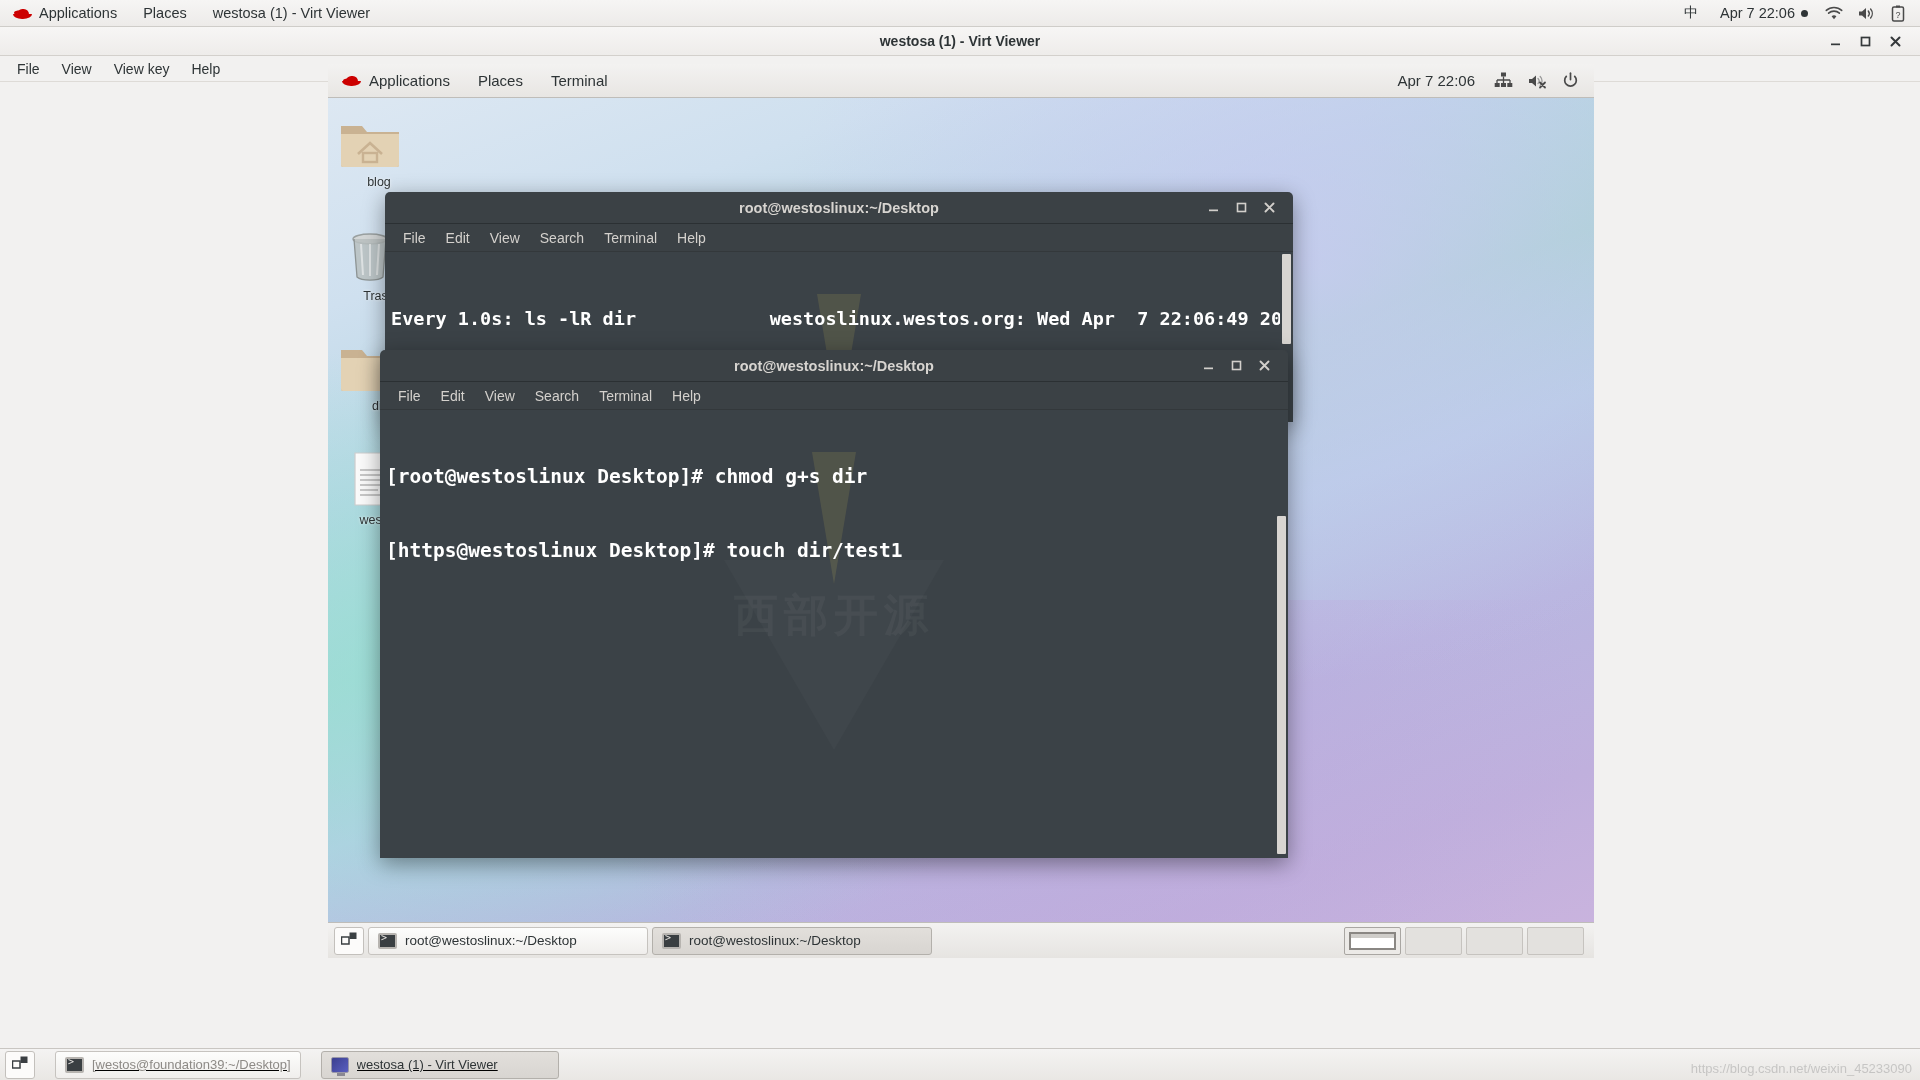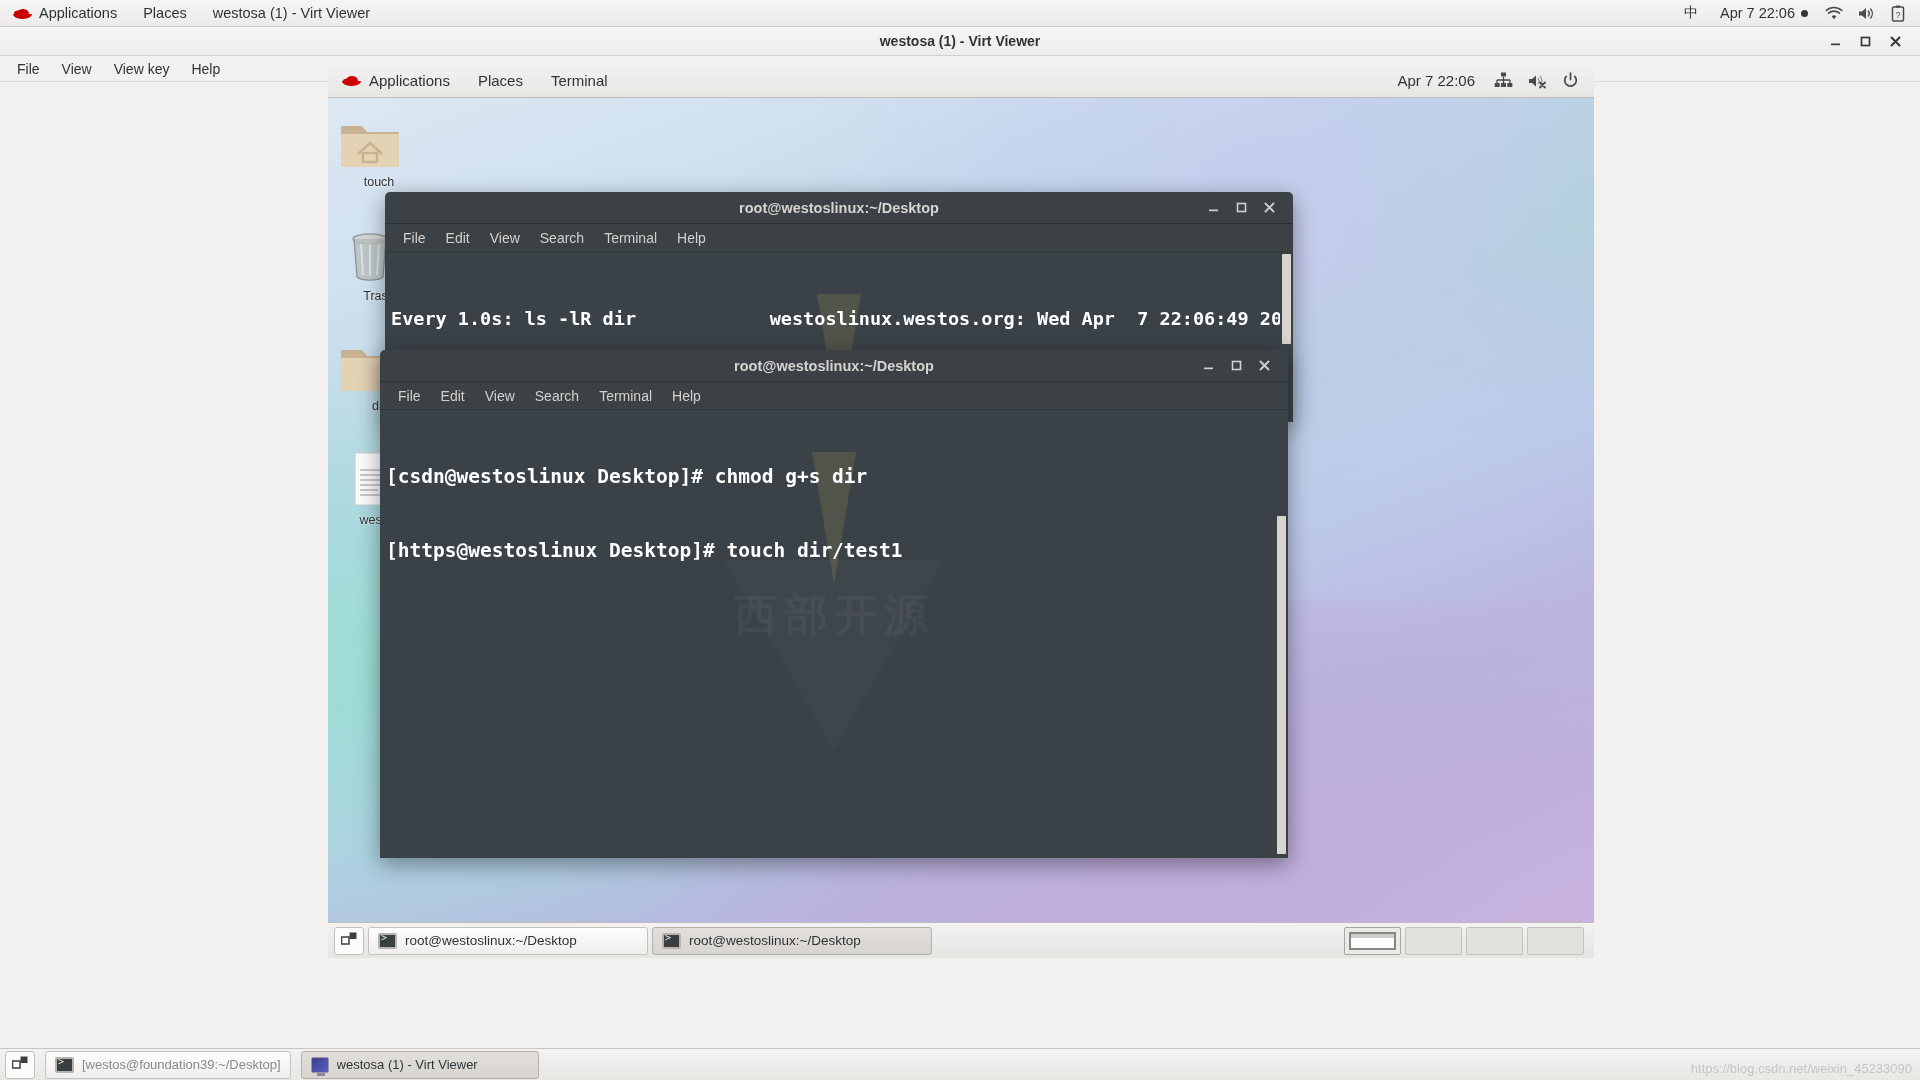--- a/index.html
+++ b/index.html
@@ -260,22 +260,23 @@
   .wsp .mini-win::before {
     content: ""; position: absolute; left: 0; right: 0; top: 0; height: 4px;
     background: #cfcdc9;
   }
 
   
   .host-taskbar {
     position: absolute; left: 0; bottom: 0; width: 1920px; height: 32px;
     background: linear-gradient(to bottom,#f4f3f2 0%, #e9e7e4 100%);
     border-top: 1px solid #c9c6c2;
-    display: flex; align-items: center; gap: 10px; padding: 0 5px;
+    display: flex; align-items: center; gap: 20px; padding: 0 5px;
     z-index: 60;
+    text-decoration: underline;
   }
   .host-taskbar .tb-btn { min-width: 238px; max-width: 260px; font-size: 13px; }
   .vv-mini {
     width: 18px; height: 16px; flex: 0 0 18px; position: relative;
     background: linear-gradient(135deg,#3b3f8f,#5a5fc0);
     border: 1px solid #9a98a8; border-radius: 2px;
   }
   .vv-mini::after {
     content: ""; position: absolute; left: 5px; bottom: -4px;
     width: 8px; height: 3px; background: #8a8892;
@@ -422,21 +423,21 @@
       </div>
     </div>
 
     <div class="dicon" style="left:8px; top:48px;">
       <svg width="68" height="60" viewBox="0 0 68 60">
         <path d="M5 14 H26 L31 20 H63 V53 A2 2 0 0 1 61 55 H7 A2 2 0 0 1 5 53 Z" fill="#c9b292"></path>
         <path d="M5 22 H63 V53 A2 2 0 0 1 61 55 H7 A2 2 0 0 1 5 53 Z" fill="#e3d2b4"></path>
         <path d="M22 42 L34 31 L46 42" stroke="#c9b292" stroke-width="2.6" fill="none"></path>
         <rect x="27" y="41" width="14" height="9" stroke="#c9b292" stroke-width="2.4" fill="none"></rect>
       </svg>
-      <div class="lbl">touch</div>
+      <div class="lbl">blog</div>
     </div>
 
     <div class="dicon" style="left:8px; top:160px;">
       <svg width="68" height="62" viewBox="0 0 68 62">
         <ellipse cx="34" cy="15" rx="17" ry="5" fill="#d3d6d6" stroke="#9aa0a0" stroke-width="1.4"></ellipse>
         <path d="M18 15 L21 53 A14 5 0 0 0 47 53 L50 15 Z" fill="#b9bfbf" opacity="0.85"></path>
         <path d="M18 15 L21 53 A14 5 0 0 0 47 53 L50 15" fill="none" stroke="#8d9494" stroke-width="1.3"></path>
         <path d="M25 20 L27 51 M34 20 L34 52 M43 20 L41 51" stroke="#eceeee" stroke-width="2" opacity="0.7"></path>
       </svg>
       <div class="lbl">Trash</div>
@@ -533,21 +534,21 @@
         <span class="tmi">View</span>
         <span class="tmi">Search</span>
         <span class="tmi">Terminal</span>
         <span class="tmi">Help</span>
       </div>
       <div class="term-body">
         <div class="term-bg-v"></div>
         <div class="term-bg-v2"></div>
         <div class="term-bg-wm">西部开源</div>
         <div class="term-text">
-          <div class="row">[csdn@westoslinux Desktop]# chmod g+s dir</div>
+          <div class="row">[root@westoslinux Desktop]# chmod g+s dir</div>
           <div class="row">[https@westoslinux Desktop]# touch dir/test1</div>
         </div>
         <div class="term-scroll">
           <div class="thumb" style="top:106px; bottom:4px;"></div>
         </div>
       </div>
     </div>
 
     <div class="g-taskbar">
       <div class="show-desktop">

